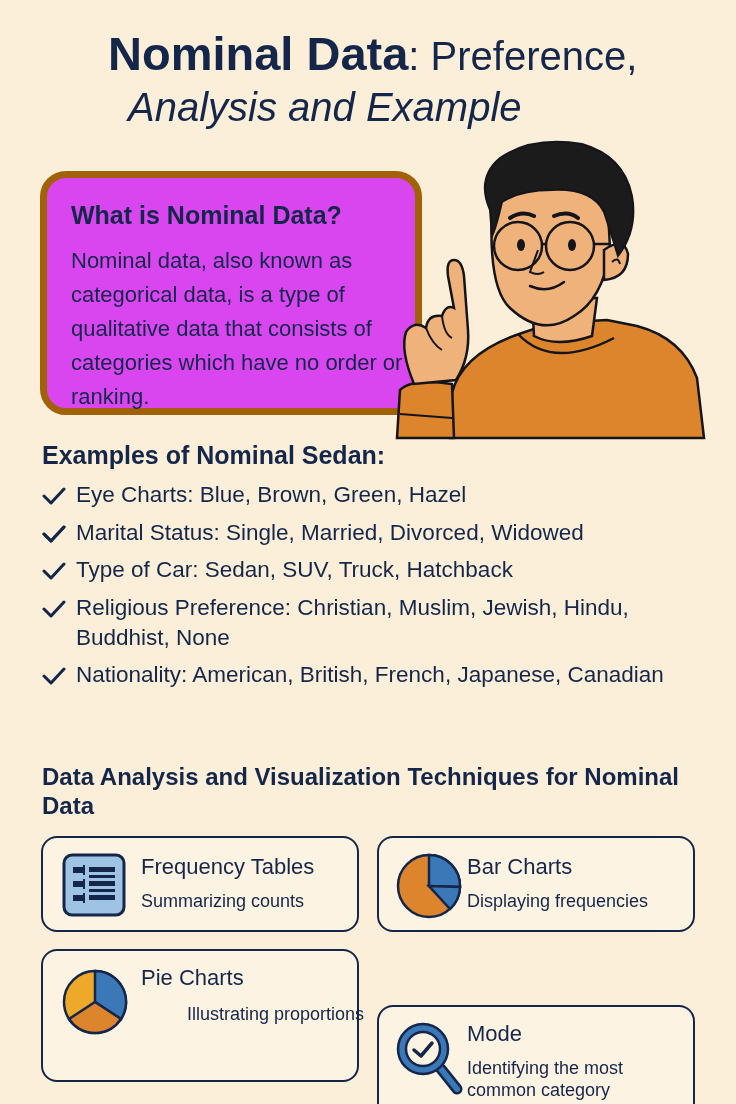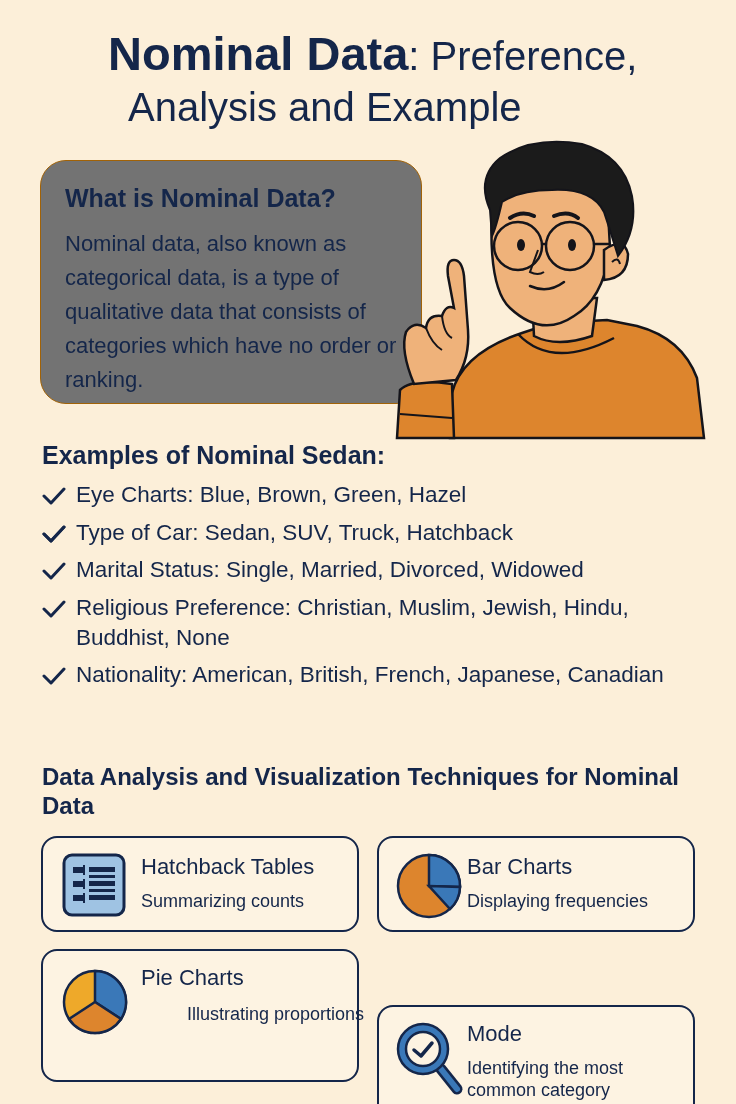--- a/index.html
+++ b/index.html
@@ -3,23 +3,23 @@
 <meta charset="utf-8">
 <style>
   * { box-sizing: border-box; margin: 0; padding: 0; }
   html, body { width: 736px; height: 1104px; background: #fcefd9; overflow: hidden; }
   body { font-family: "Liberation Sans", "DejaVu Sans", sans-serif; color: #14264a; position: relative; }
 
   .title { position: absolute; left: 0; top: 26px; width: 736px; }
   .title .line1 { position: absolute; left: 108px; top: 0; white-space: nowrap; font-size: 47px; line-height: 56px; }
   .title .line1 .bold { font-weight: 700; }
   .title .line1 .rest { font-weight: 400; font-size: 40px; }
-  .title .line2 { position: absolute; left: 128px; top: 56px; font-size: 40px; line-height: 50px; font-weight: 400; white-space: nowrap; }
+  .title .line2 { position: absolute; left: 128px; top: 56px; font-size: 40px; line-height: 50px; font-weight: 400; white-space: nowrap; font-style: italic; }
 
-  .def-box { position: absolute; left: 40px; top: 160px; width: 382px; height: 244px; border: 1px solid #a16207; border-radius: 26px; background: #737373; }
+  .def-box { position: absolute; left: 40px; top: 171px; width: 382px; height: 244px; border: 7px solid #a16207; border-radius: 26px; background: #d946ef; }
   .def-box h2 { position: absolute; left: 24px; top: 22px; font-size: 25px; font-weight: 700; line-height: 30px; }
   .def-box p { position: absolute; left: 24px; top: 66px; width: 345px; font-size: 22px; line-height: 34px; font-weight: 400; }
 
   .person { position: absolute; left: 392px; top: 138px; width: 320px; height: 302px; }
 
   .examples-title { position: absolute; left: 42px; top: 440px; font-size: 25px; font-weight: 700; line-height: 30px; }
   .examples-list { position: absolute; left: 42px; top: 480px; width: 680px; list-style: none; }
   .examples-list li { position: relative; padding-left: 34px; font-size: 22.5px; line-height: 30px; margin-bottom: 7.5px; }
   .examples-list li .check { position: absolute; left: 0; top: 6px; width: 24px; height: 20px; }
 
@@ -105,27 +105,27 @@
   </li>
   <li>
     <svg class="check" viewBox="0 0 24 20">
         <path d="M2 10 L9 17 L22 3" fill="none" stroke="#14264a" stroke-width="3" stroke-linecap="round" stroke-linejoin="round"></path>
       </svg>
   </li>
   <li>
     <svg class="check" viewBox="0 0 24 20">
         <path d="M2 10 L9 17 L22 3" fill="none" stroke="#14264a" stroke-width="3" stroke-linecap="round" stroke-linejoin="round"></path>
       </svg>
-    <span>Type of Car: Sedan, SUV, Truck, Hatchback</span>
+    <span>Marital Status: Single, Married, Divorced, Widowed</span>
   </li>
   <li>
     <svg class="check" viewBox="0 0 24 20">
         <path d="M2 10 L9 17 L22 3" fill="none" stroke="#14264a" stroke-width="3" stroke-linecap="round" stroke-linejoin="round"></path>
       </svg>
-    <span>Marital Status: Single, Married, Divorced, Widowed</span>
+    <span>Type of Car: Sedan, SUV, Truck, Hatchback</span>
   </li>
   <li>
     <svg class="check" viewBox="0 0 24 20">
         <path d="M2 10 L9 17 L22 3" fill="none" stroke="#14264a" stroke-width="3" stroke-linecap="round" stroke-linejoin="round"></path>
       </svg>
     <span>Religious Preference: Christian, Muslim, Jewish, Hindu, Buddhist, None</span>
   </li>
   <li>
     <svg class="check" viewBox="0 0 24 20">
         <path d="M2 10 L9 17 L22 3" fill="none" stroke="#14264a" stroke-width="3" stroke-linecap="round" stroke-linejoin="round"></path>
@@ -144,21 +144,21 @@
     <rect x="12" y="29" width="10" height="6" fill="#14264a"></rect>
       <rect x="22" y="27" width="2" height="10" fill="#14264a"></rect>
     <rect x="12" y="43" width="10" height="6" fill="#14264a"></rect>
       <rect x="22" y="41" width="2" height="10" fill="#14264a"></rect>
     <rect x="28" y="15" width="26" height="5" fill="#14264a"></rect>
       <rect x="28" y="23" width="26" height="3" fill="#14264a"></rect>
     <rect x="28" y="29" width="26" height="5" fill="#14264a"></rect>
       <rect x="28" y="37" width="26" height="3" fill="#14264a"></rect>
     <rect x="28" y="43" width="26" height="5" fill="#14264a"></rect>
   </svg>
-  <div class="card-title">Hatchback Tables</div>
+  <div class="card-title">Frequency Tables</div>
   <div class="card-desc">Summarizing counts</div>
 </div>
 
 <div class="card" id="card-bar">
   <svg class="icon" style="top:14px; left:16px;" width="68" height="68" viewBox="0 0 68 68">
     <circle cx="34" cy="34" r="31" fill="#dd852d" stroke="#14264a" stroke-width="2.5"></circle>
     <path d="M34 34 L34 3 A31 31 0 0 1 65 35 Z" fill="#3a78b8" stroke="#14264a" stroke-width="2.5"></path>
     <path d="M34 34 L65 35 A31 31 0 0 1 55 57 Z" fill="#3a78b8" stroke="#14264a" stroke-width="2.5"></path>
   </svg>
   <div class="card-title">Bar Charts</div>

